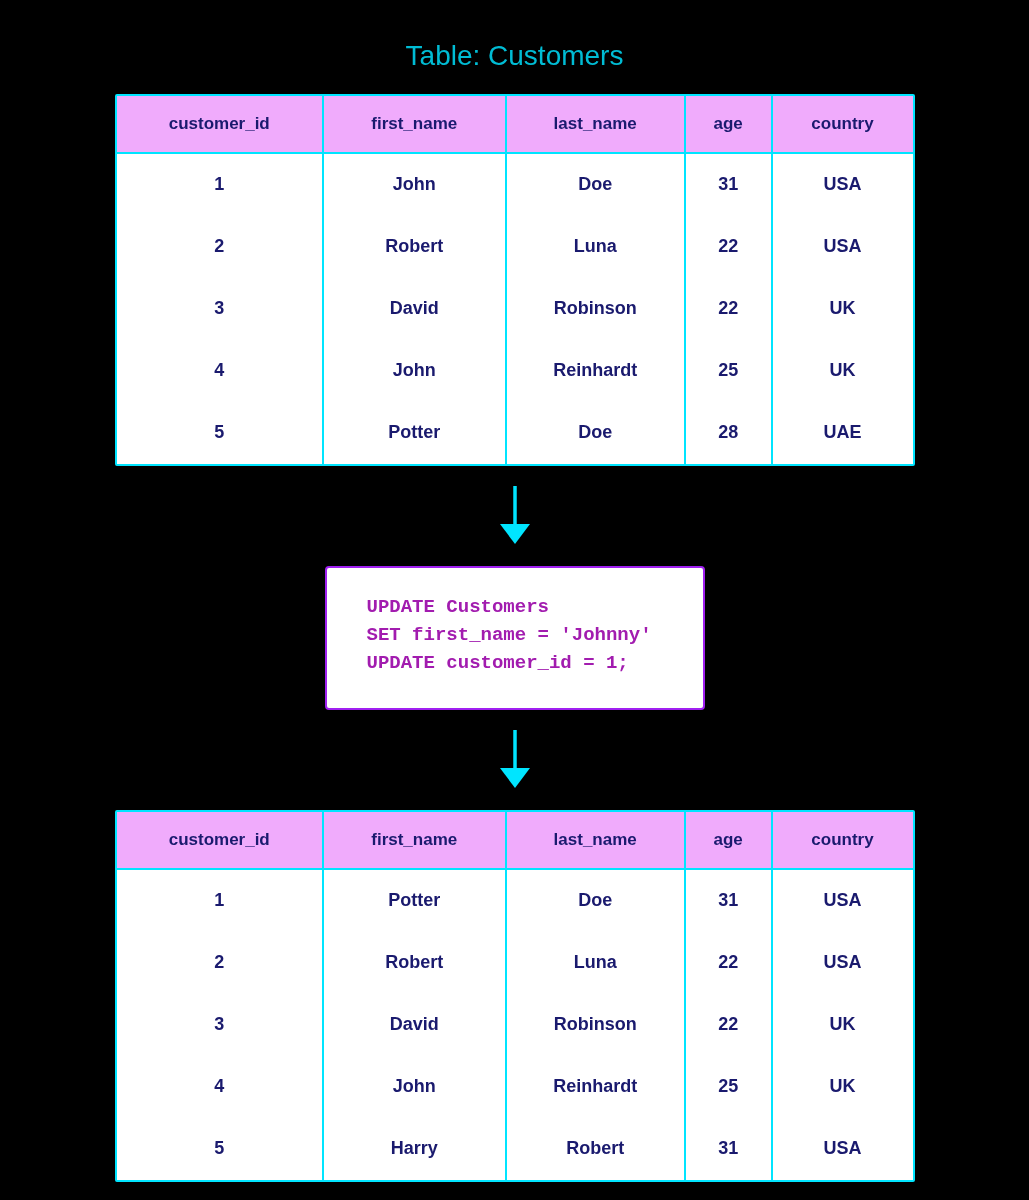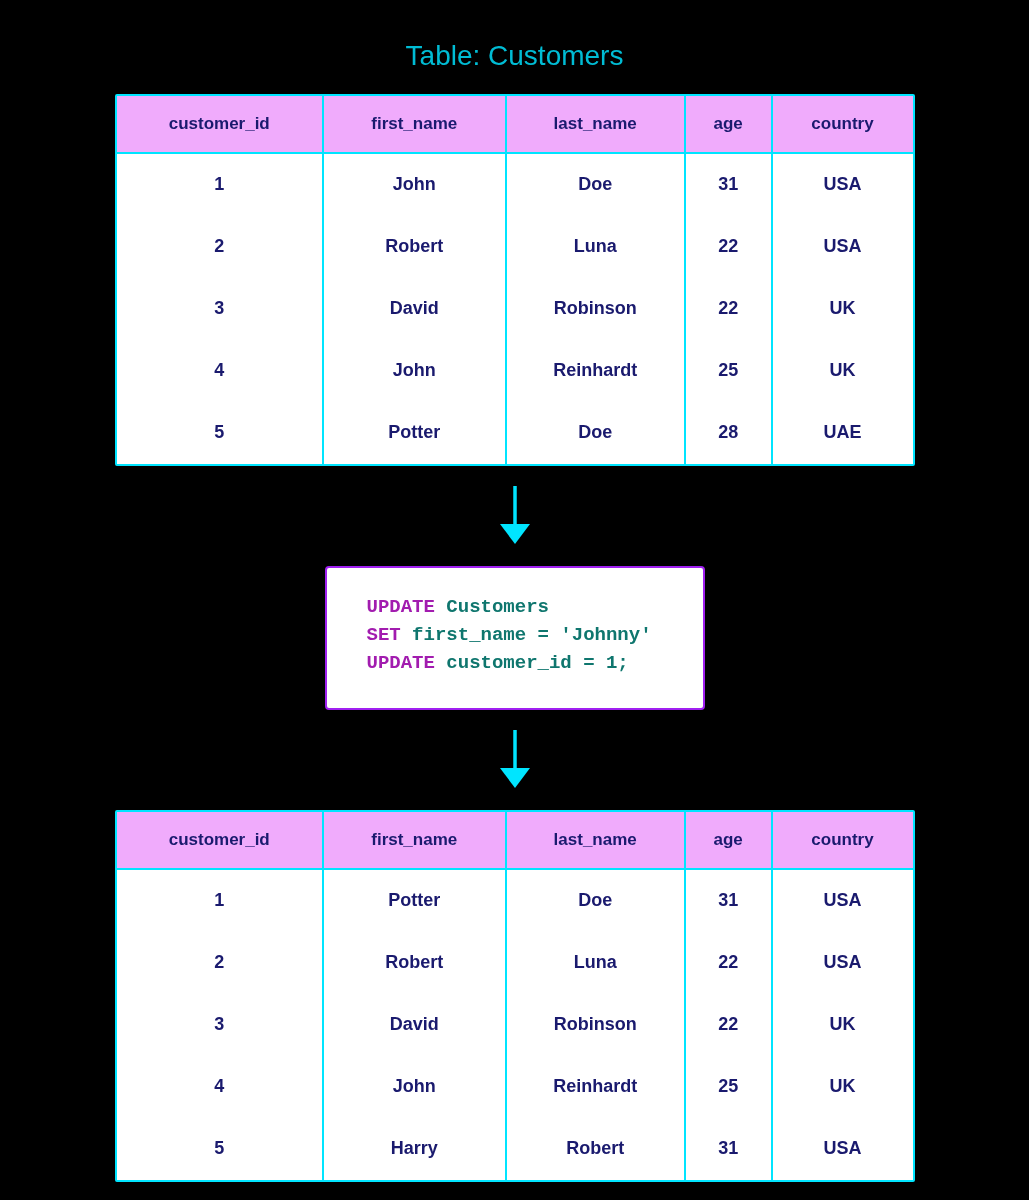--- a/index.html
+++ b/index.html
@@ -103,21 +103,21 @@
       margin-bottom: 6px;
       font-family: 'Courier New', monospace;
     }
 
     .sql-keyword {
       color: #a21caf;
       font-weight: 900;
     }
 
     .sql-text {
-      color: #0f766e;
+      color: #a21caf;
       font-weight: bold;
     }
   </style>
 </head>
 <body>
 
 <div class="main-container">
 
   <h1 class="page-title">Table: Customers</h1>
 

